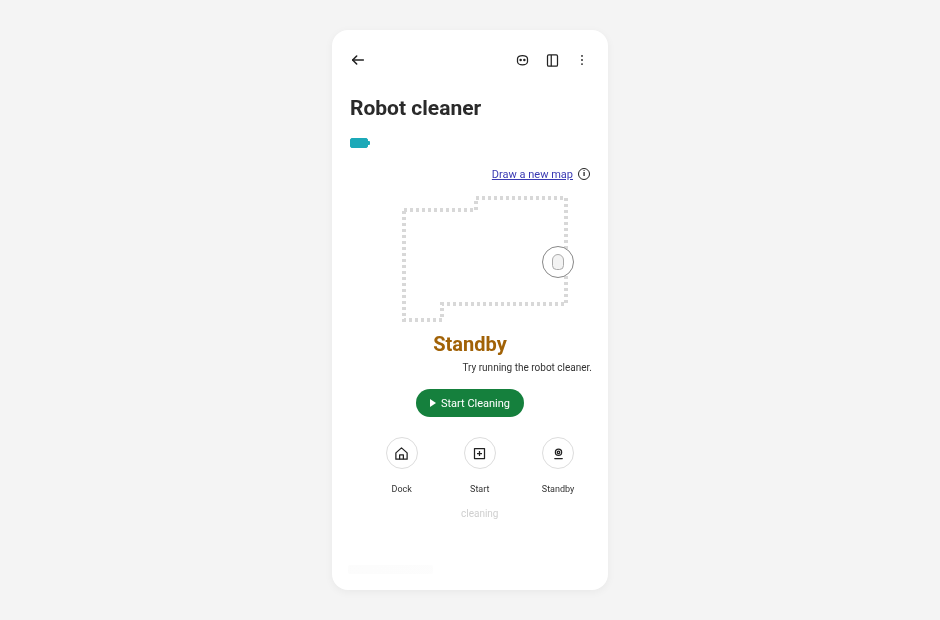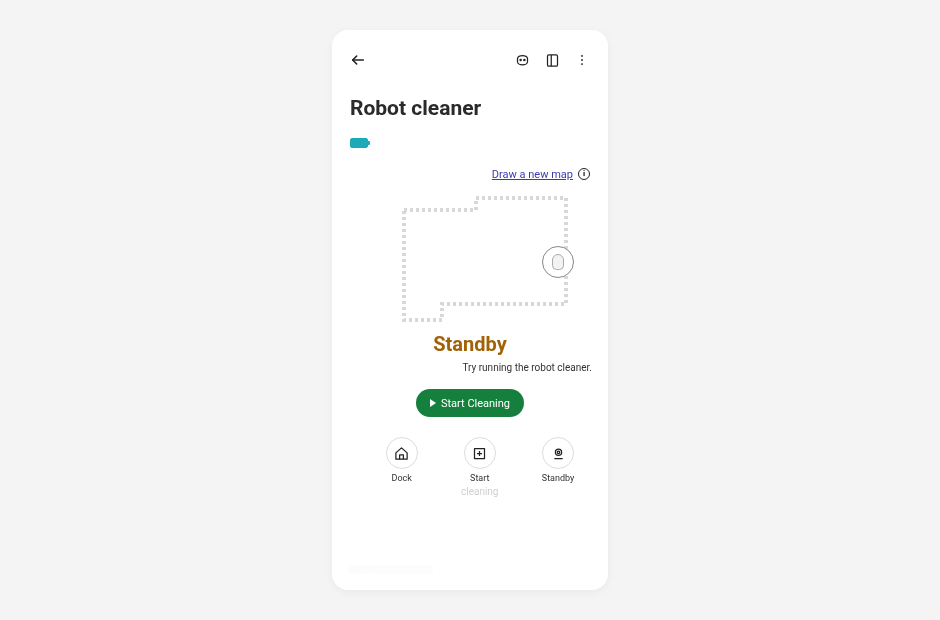--- a/index.html
+++ b/index.html
@@ -169,21 +169,21 @@
     .actions-row {
       margin-top: 20px;
       display: flex;
       justify-content: space-around;
       padding: 0 6px;
     }
     .action-item {
       display: flex;
       flex-direction: column;
       align-items: center;
-      gap: 5px;
+      gap: 16px;
       cursor: pointer;
       margin-left: 20px;
     }
     .action-circle {
       width: 32px;
       height: 32px;
       border: 1px solid #ddd;
       border-radius: 50%;
       display: flex;
       align-items: center;

